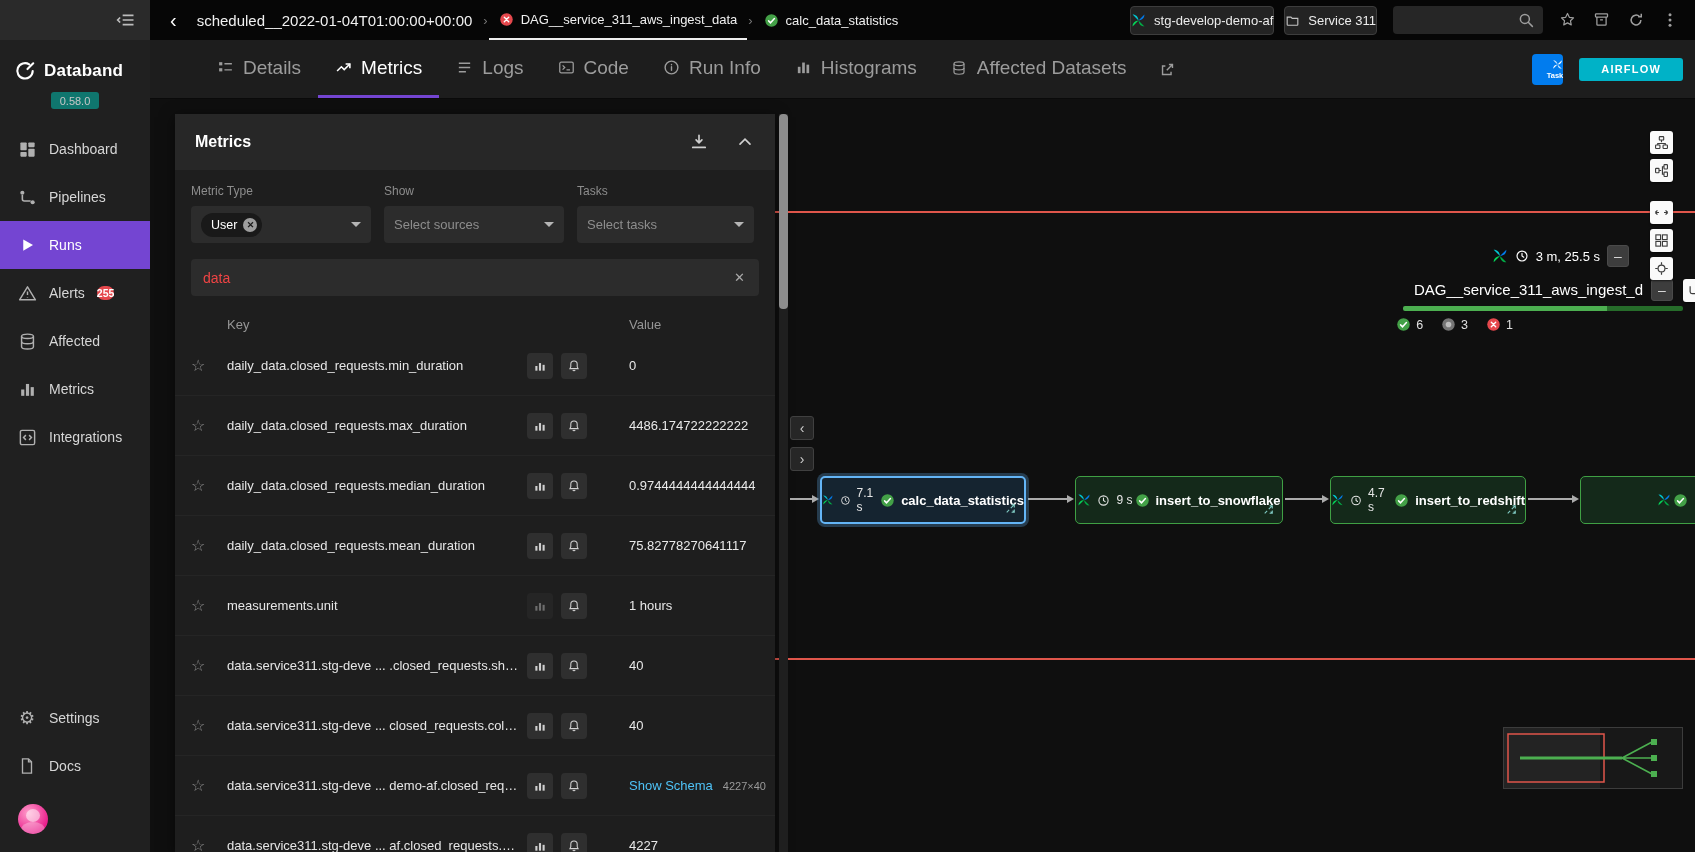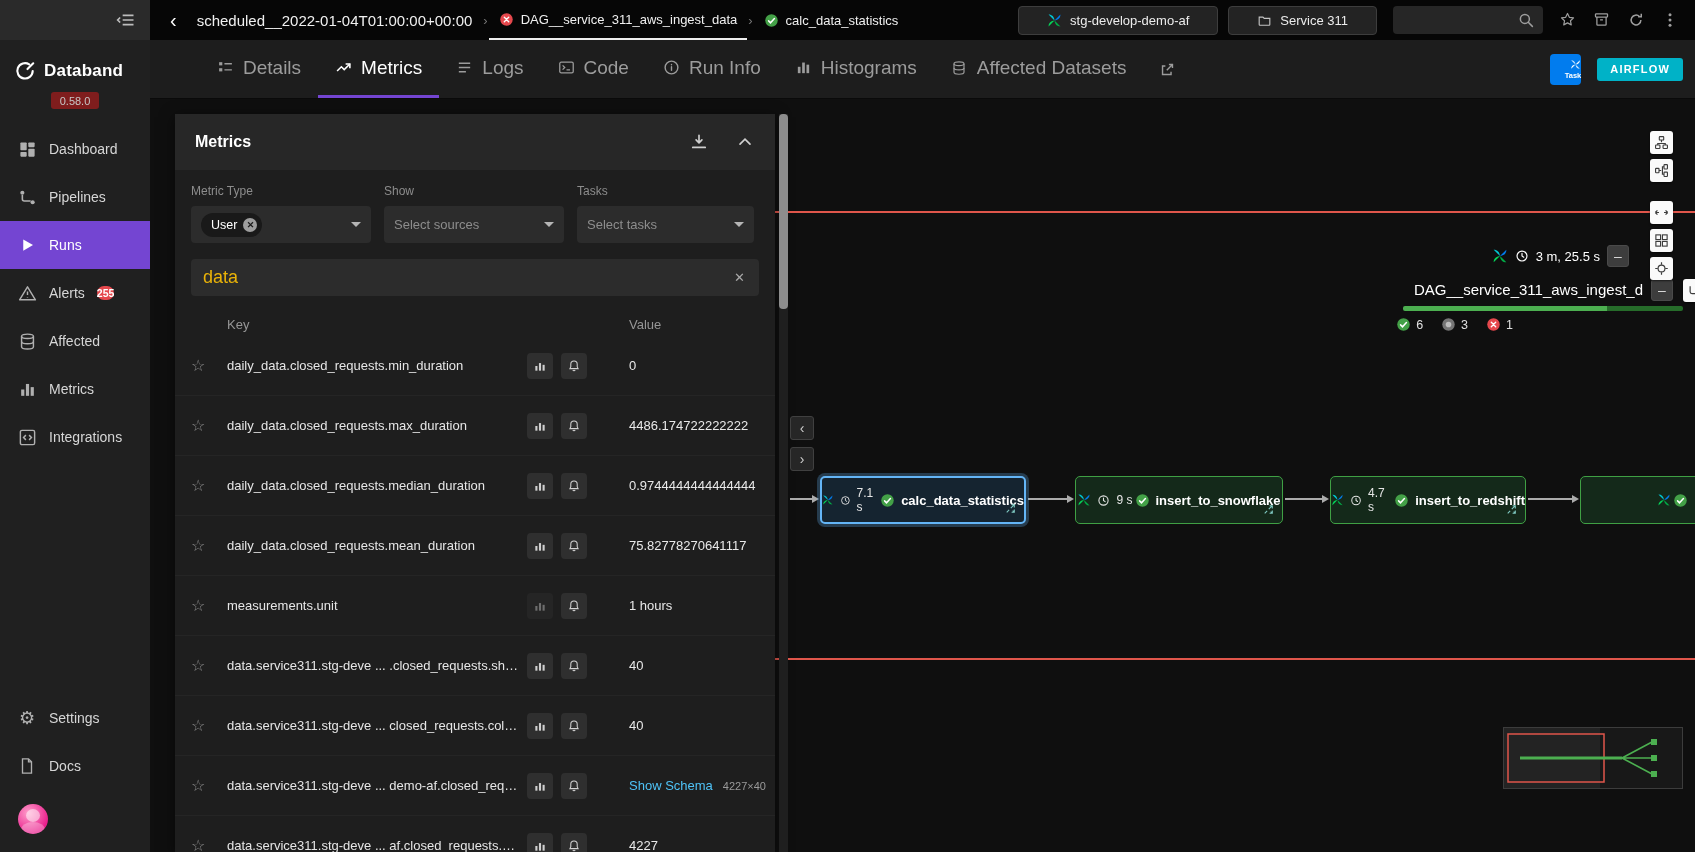--- a/index.html
+++ b/index.html
@@ -7,21 +7,21 @@
 body{font-family:"Liberation Sans",sans-serif}
 svg{display:block}
 .app{width:1695px;height:852px;display:flex;overflow:hidden;background:#101010;color:#e0e0e0;position:relative}
 
 
 .sidebar{width:150px;flex:none;background:#202020;display:flex;flex-direction:column}
 .sb-top{height:40px;flex:none;background:#2a2a2a;display:flex;align-items:center;justify-content:flex-end;padding:0 14px}
 .menu-btn{width:20px;height:20px;color:#bdbdbd;cursor:pointer}
 .brand{display:flex;align-items:center;gap:8px;padding:20px 14px 0}
 .brand-text{font-size:17px;font-weight:700;color:#fff;letter-spacing:.2px}
-.version-badge{margin:10px auto 0;background:#7f1d1d;color:#c7c7c7;font-size:11px;padding:2.5px 9px;border-radius:3px;width:max-content}
+.version-badge{margin:10px auto 0;background:#0f766e;color:#c7c7c7;font-size:11px;padding:2.5px 9px;border-radius:3px;width:max-content}
 .sb-nav{margin-top:16px}
 .sb-item{height:48px;display:flex;align-items:center;gap:12px;padding-left:17px;color:#d6d6d6;font-size:14px;cursor:pointer;white-space:nowrap}
 .sb-item .ic{width:20px;height:20px;color:#b0b0b0;flex:none;display:flex;align-items:center;justify-content:center}
 .sb-item.active{background:#7445d2;color:#fff}
 .sb-item.active .ic{color:#fff}
 .badge-red{background:#e5484d;color:#fff;font-size:10.5px;font-weight:700;border-radius:9px;padding:2px 0;line-height:1}
 .sb-footer{margin-top:auto;padding-bottom:8px}
 .avatar{width:30px;height:30px;border-radius:50%;margin:14px 0 10px 18px;background:radial-gradient(circle at 35% 30%,#ff9ecb,#e91e8c 72%);position:relative;overflow:hidden;cursor:pointer}
 .avatar::after{content:"";position:absolute;left:8px;top:5px;width:14px;height:13px;border-radius:50%;background:rgba(255,255,255,.5)}
 .avatar::before{content:"";position:absolute;left:3px;top:18px;width:24px;height:16px;border-radius:50%;background:rgba(255,255,255,.3)}
@@ -31,37 +31,37 @@
 
 
 .topbar{height:40px;flex:none;background:#060606;display:flex;align-items:stretch;padding:0 16px 0 10px}
 .back-btn{display:flex;align-items:center;color:#fff;font-size:20px;padding:0 10px;cursor:pointer}
 .crumb{display:flex;align-items:center;gap:7px;padding:0 10px;color:#f0f0f0;cursor:pointer;white-space:nowrap}
 .crumb.run{font-size:15px}
 .crumb.dag{font-size:13px;border-bottom:2px solid #ededed}
 .crumb.task{font-size:13px}
 .crumb-sep{display:flex;align-items:center;color:#777;font-size:13px;padding:0 1px}
 .st-ic{width:15px;height:15px;flex:none}
-.tb-btn{align-self:center;height:29px;display:flex;align-items:center;gap:8px;background:#232323;border:1px solid #3d3d3d;border-radius:4px;padding:0 28px;font-size:13px;color:#ececec;cursor:pointer;white-space:nowrap}
+.tb-btn{align-self:center;height:29px;display:flex;align-items:center;gap:8px;background:#232323;border:1px solid #3d3d3d;border-radius:4px;padding:0 0;font-size:13px;color:#ececec;cursor:pointer;white-space:nowrap}
 .tb-right{margin-left:auto;display:flex;align-items:center;gap:16px}
 .tb-btn + .tb-btn{margin-left:-6px}
 .tb-search{width:150px;height:28px;background:#262626;border-radius:4px;display:flex;align-items:center;padding:0 8px;gap:6px}
 .tb-search input{flex:1;min-width:0;background:transparent;border:none;outline:none;color:#eee;font-size:13px}
 .tb-ic{width:18px;height:18px;color:#9e9e9e;cursor:pointer;flex:none}
 
 
 .tabbar{height:59px;flex:none;background:#1d1d1d;display:flex;align-items:stretch;padding:0 12px 0 50px;border-bottom:1px solid #0a0a0a}
 .tab{display:flex;align-items:center;gap:9px;padding:0 17px;font-size:19px;color:#9c9c9c;border-bottom:3px solid transparent;cursor:pointer;white-space:nowrap}
 .tab .ic{width:17px;height:17px;display:flex;align-items:center;justify-content:center}
 .tab.active{color:#fff;border-bottom-color:#7445d2}
 .ext-link{display:flex;align-items:center;margin-left:16px;color:#9c9c9c;cursor:pointer}
 .tab-right{margin-left:auto;display:flex;align-items:center;gap:16px}
 .task-badge{width:31px;height:31px;background:#017cee;border-radius:4px;display:flex;flex-direction:column;align-items:flex-end;justify-content:center;gap:1px;cursor:pointer}
 .task-badge .tb-label{font-size:7.5px;color:#fff;font-weight:700}
-.airflow-badge{height:23px;background:#00b2c7;color:#fff;font-size:11px;font-weight:700;letter-spacing:1.2px;border-radius:3px;display:flex;align-items:center;padding:0 13px;cursor:pointer}
+.airflow-badge{height:23px;background:#00b2c7;color:#fff;font-size:11px;font-weight:700;letter-spacing:1.2px;border-radius:3px;display:flex;align-items:center;padding:0 22px;cursor:pointer}
 
 
 .content{flex:1;position:relative;background:#0f0f0f;overflow:hidden}
 .red-line{position:absolute;left:560px;right:0;height:2px;background:#e0564b;z-index:1}
 .rl-top{top:112px}.rl-bottom{top:559px}
 .gtool{position:absolute;right:22px;top:32px;display:flex;flex-direction:column;gap:5px;z-index:6}
 .tool-btn{width:23px;height:23px;background:#fafafa;border-radius:3px;display:flex;align-items:center;justify-content:center;color:#3c3c3c;cursor:pointer;box-shadow:0 1px 2px rgba(0,0,0,.6)}
 .tool-gap{height:9px}
 .dark-btn{width:22px;height:22px;background:#3d3d3d;border:1px solid #4a4a4a;border-radius:3px;color:#d5d5d5;display:flex;align-items:center;justify-content:center;font-size:14px;line-height:1;cursor:pointer}
 .run-meta{position:absolute;right:66px;top:146px;display:flex;align-items:center;gap:7px;z-index:3;color:#fff;font-size:13px}
@@ -95,21 +95,21 @@
 .mp-filters{display:flex;gap:13px;padding:14px 16px 0;flex:none}
 .f-col{width:180px}
 .f-col.last{width:177px}
 .f-label{font-size:12px;color:#8d8d8d;margin-bottom:8px}
 .dd{height:37px;background:#2c2c2c;border-radius:4px;display:flex;align-items:center;padding:0 10px;cursor:pointer}
 .dd-placeholder{color:#8d8d8d;font-size:13px}
 .caret{margin-left:auto;width:0;height:0;border-left:5px solid transparent;border-right:5px solid transparent;border-top:5px solid #b5b5b5}
 .chip{height:24px;background:#191919;border-radius:12px;display:flex;align-items:center;gap:6px;padding:0 5px 0 10px;color:#fff;font-size:12.5px}
 .chip-x{width:14px;height:14px;border-radius:50%;background:#9e9e9e;color:#191919;font-size:9px;font-weight:700;display:flex;align-items:center;justify-content:center;cursor:pointer}
 .mp-search{margin:16px 16px 0;height:37px;background:#2c2c2c;border-radius:4px;display:flex;align-items:center;padding:0 12px;flex:none}
-.mp-search input{flex:1;min-width:0;background:transparent;border:none;outline:none;color:#eab308;font-size:18px}
+.mp-search input{flex:1;min-width:0;background:transparent;border:none;outline:none;color:#ef4444;font-size:14px}
 .clear-x{color:#aaa;font-size:13px;cursor:pointer;padding:0 2px}
 .mrow{display:flex;align-items:center;height:60px;padding:0 16px;border-bottom:1px solid #252525;flex:none}
 .mrow.mhead{height:24px;border-bottom:none;margin-top:16px}
 .c-star{width:36px;flex:none;color:#8a8a8a;font-size:16px;cursor:pointer}
 .c-key{width:300px;flex:none;font-size:13px;color:#e6e6e6;white-space:nowrap;overflow:hidden;text-overflow:ellipsis;padding-right:8px}
 .c-actions{width:90px;flex:none;display:flex;gap:8px}
 .c-val{flex:1;font-size:13px;color:#e9e9e9;padding-left:12px;white-space:nowrap;display:flex;align-items:baseline}
 .hcell{color:#969696;font-size:13px;font-weight:400}
 .ibtn{width:26px;height:26px;background:#2f2f2f;border:none;border-radius:4px;color:#d0d0d0;display:flex;align-items:center;justify-content:center;cursor:pointer}
 .ibtn.dim{opacity:.45}

